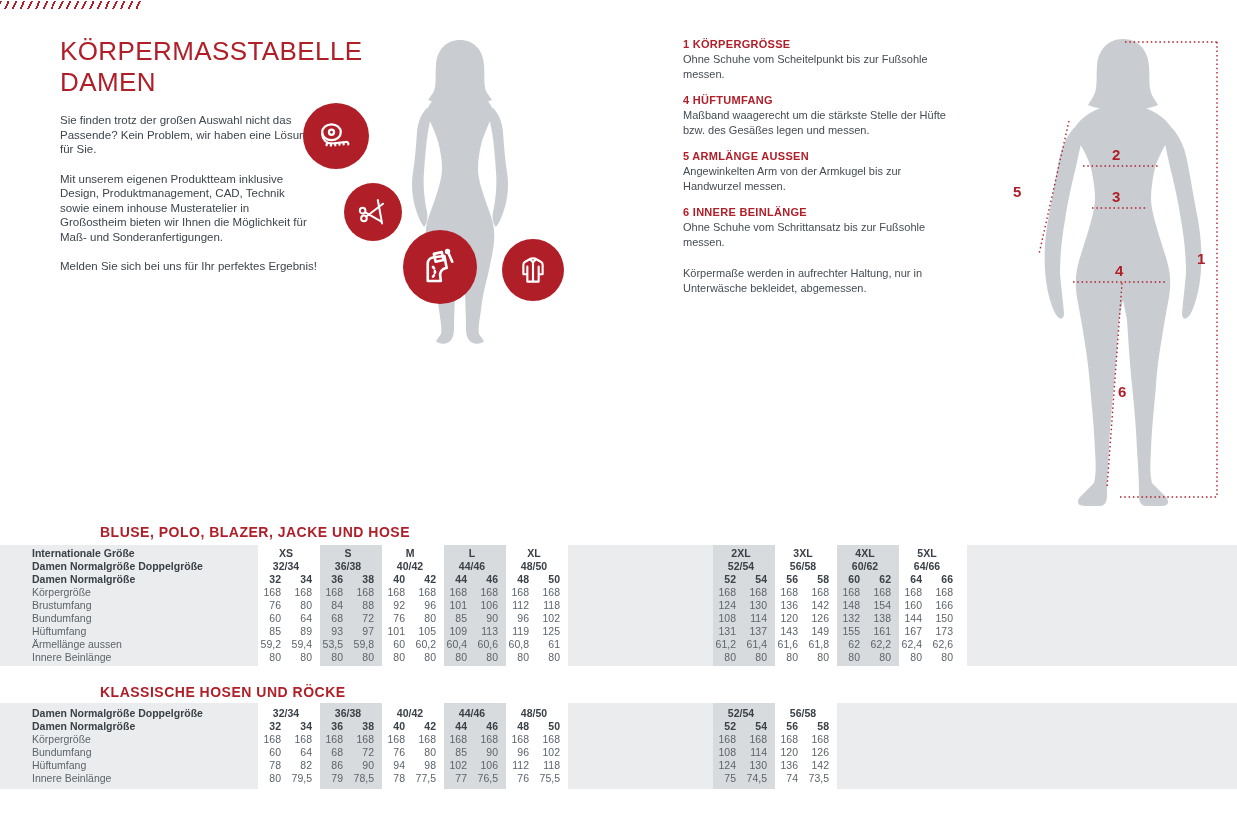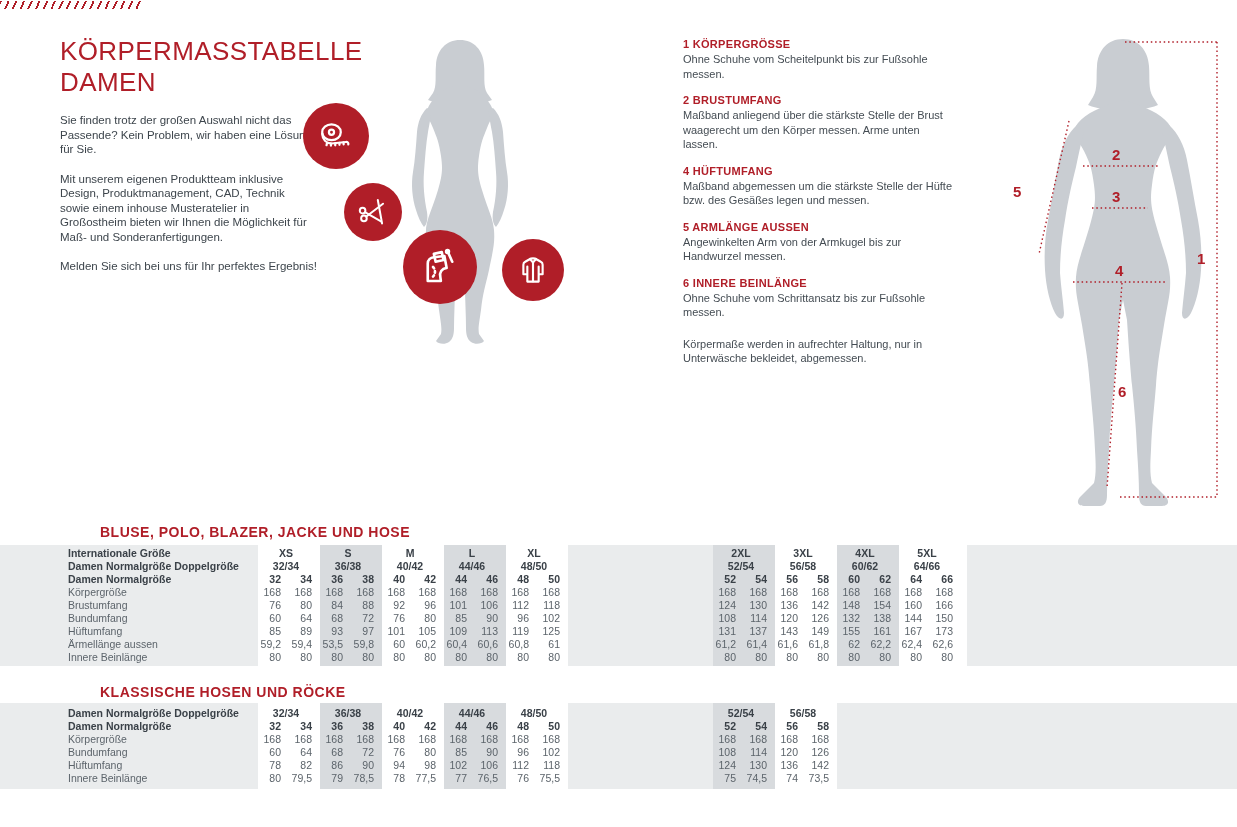--- a/index.html
+++ b/index.html
@@ -26,21 +26,21 @@
   
   .tbl-title{position:absolute;left:60px;font-size:14px;font-weight:bold;color:#b01e28;letter-spacing:.5px;margin-left:40px;}
   
   .size-table{position:absolute;left:0;width:1237px;}
   .stripes{position:absolute;left:0;top:0;width:1237px;}
   .stripe{position:absolute;top:0;height:100%;}
   .s-band{background:#eaeced;}
   .s-shade{background:#d8dbde;}
   .rows{position:relative;}
   .trow{display:flex;height:13px;line-height:13px;}
-  .tlabel{width:258px;padding-left:68px;box-sizing:border-box;font-size:10.5px;color:#5c646b;}
+  .tlabel{width:258px;padding-left:32px;box-sizing:border-box;font-size:10.5px;color:#5c646b;}
   .tlabel.b{font-weight:bold;color:#3a4148;}
   .tcell{width:31px;text-align:right;padding-right:8px;box-sizing:border-box;font-size:10.5px;color:#5c646b;}
   .tcell.b{font-weight:bold;color:#3a4148;}
   .tgroup{width:62px;text-align:center;padding-right:6px;box-sizing:border-box;font-size:10.5px;font-weight:bold;color:#3a4148;}
   .tgap{width:145px;flex:none;}
   .tfill{flex:1;}
   .sil{fill:#c9cdd2;}
   .mline{stroke:#b01e28;stroke-width:1.4;stroke-dasharray:1.5 2.8;fill:none;}
   .mnum{fill:#b01e28;font-size:15px;font-weight:bold;font-family:"Liberation Sans",sans-serif;}
 </style>
@@ -101,26 +101,22 @@
       <path d="M12,6.6 L12,20"></path>
     </svg>
   </div>
 
   <div class="inst-col">
       <div class="inst">
         <div class="inst-h">1 KÖRPERGRÖSSE</div>
         <div class="inst-p">Ohne Schuhe vom Scheitelpunkt bis zur Fußsohle messen.</div>
       </div>
       <div class="inst">
-        <div class="inst-h">2 BRUSTUMFANG</div>
-        <div class="inst-p">Maßband anliegend über die stärkste Stelle der Brust waagerecht um den Körper messen. Arme unten lassen.</div>
-      </div>
-      <div class="inst">
         <div class="inst-h">4 HÜFTUMFANG</div>
-        <div class="inst-p">Maßband abgemessen um die stärkste Stelle der Hüfte bzw. des Gesäßes legen und messen.</div>
+        <div class="inst-p">Maßband waagerecht um die stärkste Stelle der Hüfte bzw. des Gesäßes legen und messen.</div>
       </div>
       <div class="inst">
         <div class="inst-h">5 ARMLÄNGE AUSSEN</div>
         <div class="inst-p">Angewinkelten Arm von der Armkugel bis zur Handwurzel messen.</div>
       </div>
       <div class="inst">
         <div class="inst-h">6 INNERE BEINLÄNGE</div>
         <div class="inst-p">Ohne Schuhe vom Schrittansatz bis zur Fußsohle messen.</div>
       </div>
       <div class="inst-note">Körpermaße werden in aufrechter Haltung, nur in Unterwäsche bekleidet, abgemessen.</div>

